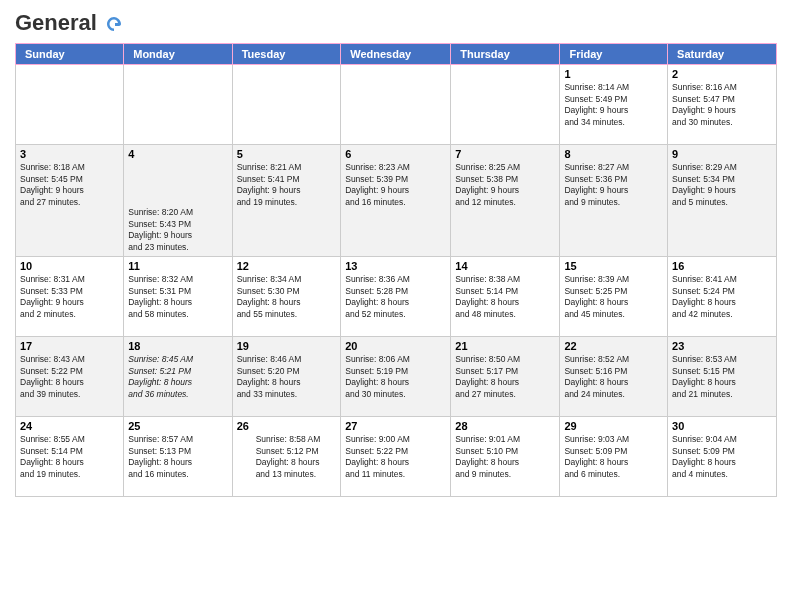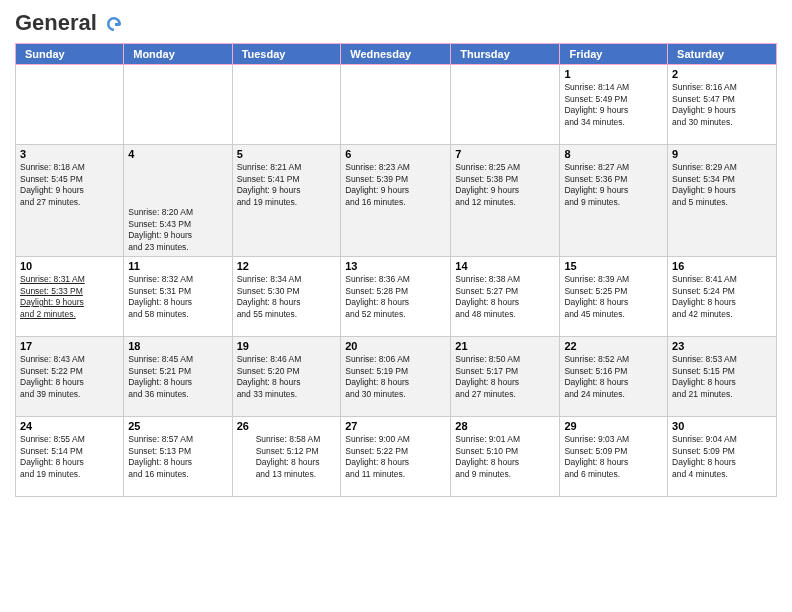--- a/index.html
+++ b/index.html
@@ -144,21 +144,21 @@
             <div class="day-num">9</div>
             <div class="day-info" style="white-space: pre-line;">Sunrise: 8:29 AM
 Sunset: 5:34 PM
 Daylight: 9 hours
 and 5 minutes.</div>
           </td>
         </tr>
         <tr>
           <td>
             <div class="day-num">10</div>
-            <div class="day-info" style="white-space: pre-line; text-decoration: underline;">Sunrise: 8:31 AM
+            <div class="day-info" style="white-space: pre-line;">Sunrise: 8:31 AM
 Sunset: 5:33 PM
 Daylight: 9 hours
 and 2 minutes.</div>
           </td>
           <td>
             <div class="day-num">11</div>
             <div class="day-info" style="white-space: pre-line;">Sunrise: 8:32 AM
 Sunset: 5:31 PM
 Daylight: 8 hours
 and 58 minutes.</div>
@@ -173,21 +173,21 @@
           <td>
             <div class="day-num">13</div>
             <div class="day-info" style="white-space: pre-line;">Sunrise: 8:36 AM
 Sunset: 5:28 PM
 Daylight: 8 hours
 and 52 minutes.</div>
           </td>
           <td>
             <div class="day-num">14</div>
             <div class="day-info" style="white-space: pre-line;">Sunrise: 8:38 AM
-Sunset: 5:27 PM
+Sunset: 5:14 PM
 Daylight: 8 hours
 and 48 minutes.</div>
           </td>
           <td>
             <div class="day-num">15</div>
             <div class="day-info" style="white-space: pre-line;">Sunrise: 8:39 AM
 Sunset: 5:25 PM
 Daylight: 8 hours
 and 45 minutes.</div>
           </td>
@@ -202,21 +202,21 @@
         <tr>
           <td>
             <div class="day-num">17</div>
             <div class="day-info" style="white-space: pre-line;">Sunrise: 8:43 AM
 Sunset: 5:22 PM
 Daylight: 8 hours
 and 39 minutes.</div>
           </td>
           <td>
             <div class="day-num">18</div>
-            <div class="day-info" style="white-space: pre-line;">Sunrise: 8:45 AM
+            <div class="day-info" style="white-space: pre-line; font-style: italic;">Sunrise: 8:45 AM
 Sunset: 5:21 PM
 Daylight: 8 hours
 and 36 minutes.</div>
           </td>
           <td>
             <div class="day-num">19</div>
             <div class="day-info" style="white-space: pre-line;">Sunrise: 8:46 AM
 Sunset: 5:20 PM
 Daylight: 8 hours
 and 33 minutes.</div>

